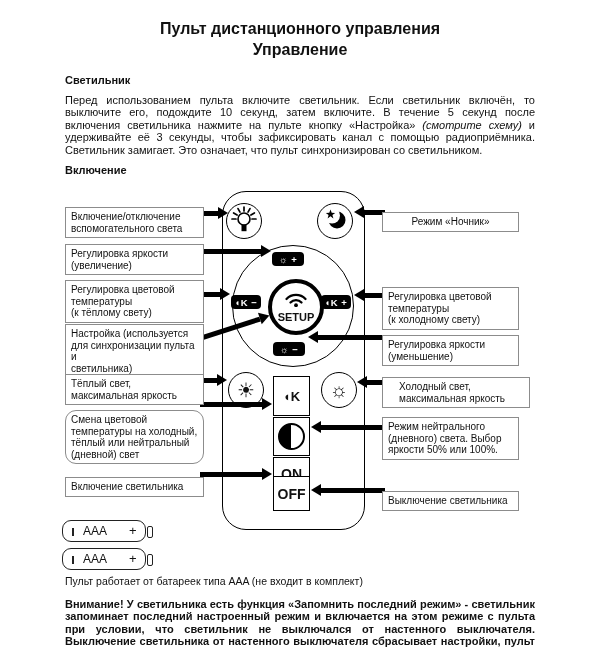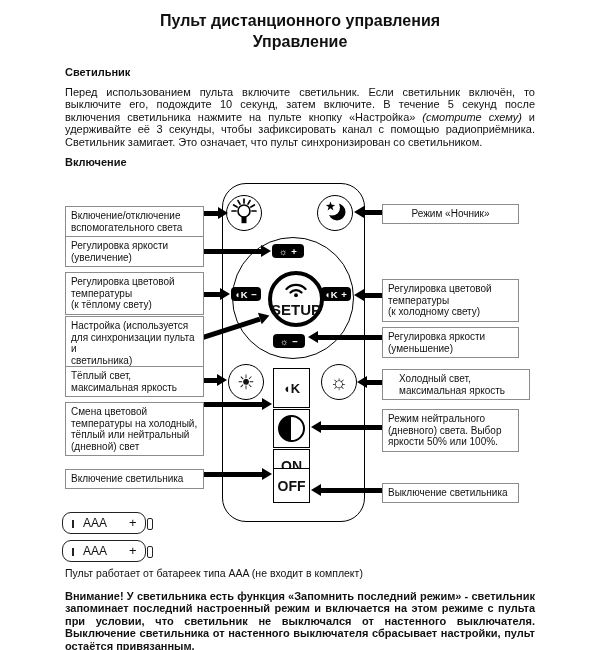--- a/index.html
+++ b/index.html
@@ -1,18 +1,18 @@
 <!DOCTYPE html>
 <html><head>
 <meta charset="utf-8">
 <style>
   html,body{margin:0;padding:0;background:#ffffff;}
   .page{position:relative;width:600px;height:650px;background:#fff;overflow:hidden;
         font-family:"Liberation Sans","DejaVu Sans",sans-serif;color:#111;}
-  .abs{position:absolute;}
+  .abs{position:absolute;margin-top:8px;}
   .title{width:600px;text-align:center;font-weight:bold;font-size:16px;line-height:20px;}
   .h{font-weight:bold;font-size:11px;}
   .para{width:470px;font-size:11px;line-height:12.4px;text-align:justify;}
   .para i{font-style:italic;}
   .bold-para{font-weight:bold;}
   
   .callout{border:1px solid #8c8c8c;background:#fff;padding:3px 5px;font-size:10px;
            line-height:11.6px;white-space:pre-line;z-index:6;}
   .callout.left{left:65px;width:127px;}
   .callout.right{left:382px;width:125px;}
@@ -22,21 +22,21 @@
   .arrow.r::after{right:-10px;border-width:6.4px 0 6.4px 10.5px;border-color:transparent transparent transparent #000;}
   .arrow.l::after{left:-10px;border-width:6.4px 10.5px 6.4px 0;border-color:transparent #000 transparent transparent;}
   
   .remote-body{left:222px;top:183px;width:141px;height:337px;border:1.3px solid #000;border-radius:24px;background:#fff;z-index:1;}
   .circle-btn{border:1.3px solid #000;border-radius:50%;background:#fff;display:flex;align-items:center;justify-content:center;z-index:3;}
   .ring{left:232px;top:237px;width:120px;height:120px;border:1px solid #000;border-radius:50%;background:#fff;z-index:2;}
   .btn-black{background:#000;color:#fff;border-radius:4px;display:flex;align-items:center;justify-content:center;
              font-weight:bold;font-size:9.5px;letter-spacing:0.5px;z-index:4;}
   .setup-circle{left:268px;top:271px;width:48px;height:48px;border:4px solid #000;border-radius:50%;background:#fff;
                 display:flex;flex-direction:column;align-items:center;justify-content:center;z-index:4;}
-  .setup-label{font-weight:bold;font-size:15px;letter-spacing:0;margin-top:0px;}
+  .setup-label{font-weight:bold;font-size:11px;letter-spacing:0;margin-top:0px;}
   .cell{left:273px;width:35px;border:1.6px solid #000;background:#fff;display:flex;align-items:center;justify-content:center;z-index:4;}
   .cell-label{font-weight:bold;font-size:14px;}
   .k-label{font-weight:bold;font-size:13px;}
   .contrast{width:23px;height:23px;border:2.6px solid #000;border-radius:50%;
             background:linear-gradient(to right,#000 0 50%,#fff 50% 100%);}
   .sun-glyph{font-size:20px;line-height:20px;}
   
   .battery{left:62px;width:90px;height:23px;z-index:2;}
   .battery .body{position:absolute;left:0;top:0;width:82px;height:20px;border:1.7px solid #222;border-radius:9px;background:#fff;}
   .battery .nub{position:absolute;left:85px;top:6px;width:4px;height:10px;border:1.6px solid #222;border-radius:2px;background:#fff;}
@@ -132,33 +132,33 @@
   <div class="arrow r" style="left:200px;top:402px;width:62px;"></div>
   <div class="arrow r" style="left:200px;top:472px;width:62px;"></div>
 
   <div class="arrow l" style="left:364px;top:210px;width:21px;"></div>
   <div class="arrow l" style="left:364px;top:293px;width:21px;"></div>
   <div class="arrow l" style="left:318px;top:335px;width:67px;"></div>
   <div class="arrow l" style="left:367px;top:380px;width:18px;"></div>
   <div class="arrow l" style="left:321px;top:425px;width:64px;"></div>
   <div class="arrow l" style="left:321px;top:488px;width:64px;"></div>
 
-  <div class="abs callout left" style="top:206px;">Включение/отключение
+  <div class="abs callout left" style="top:199px;">Включение/отключение
 вспомогательного света</div>
   <div class="abs callout left" style="top:236px;">Регулировка яркости
 (увеличение)</div>
   <div class="abs callout left" style="top:272px;">Регулировка цветовой
 температуры
 (к тёплому свету)</div>
   <div class="abs callout left" style="top:316px;">Настройка (используется
 для синхронизации пульта и
 светильника)</div>
   <div class="abs callout left" style="top:366px;">Тёплый свет,
 максимальная яркость</div>
-  <div class="abs callout left" style="top:402px;">Смена цветовой
+  <div class="abs callout left" style="top:402px;border-radius:11px;">Смена цветовой
 температуры на холодный,
 тёплый или нейтральный
 (дневной) свет</div>
   <div class="abs callout left" style="top:469px;">Включение светильника</div>
 
   <div class="abs callout right" style="top:204px;text-align:center;">Режим «Ночник»</div>
   <div class="abs callout right" style="top:279px;">Регулировка цветовой
 температуры
 (к холодному свету)</div>
   <div class="abs callout right" style="top:327px;">Регулировка яркости

